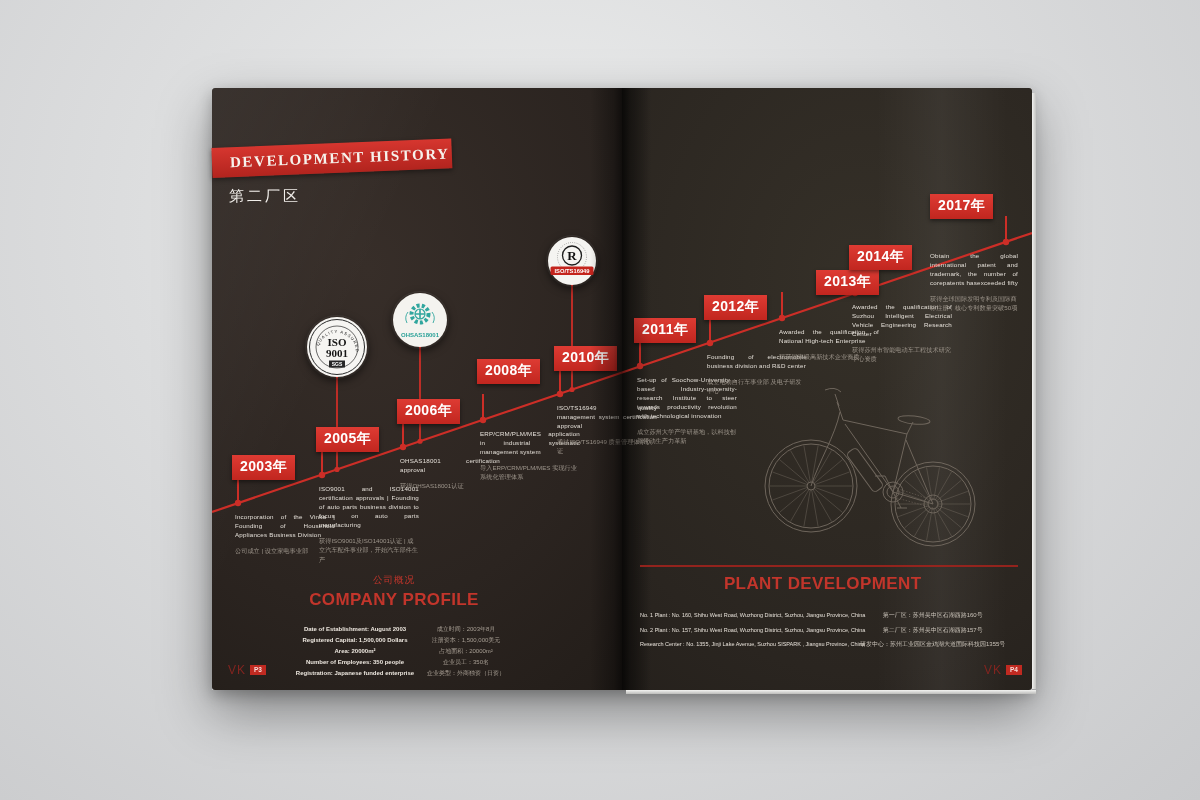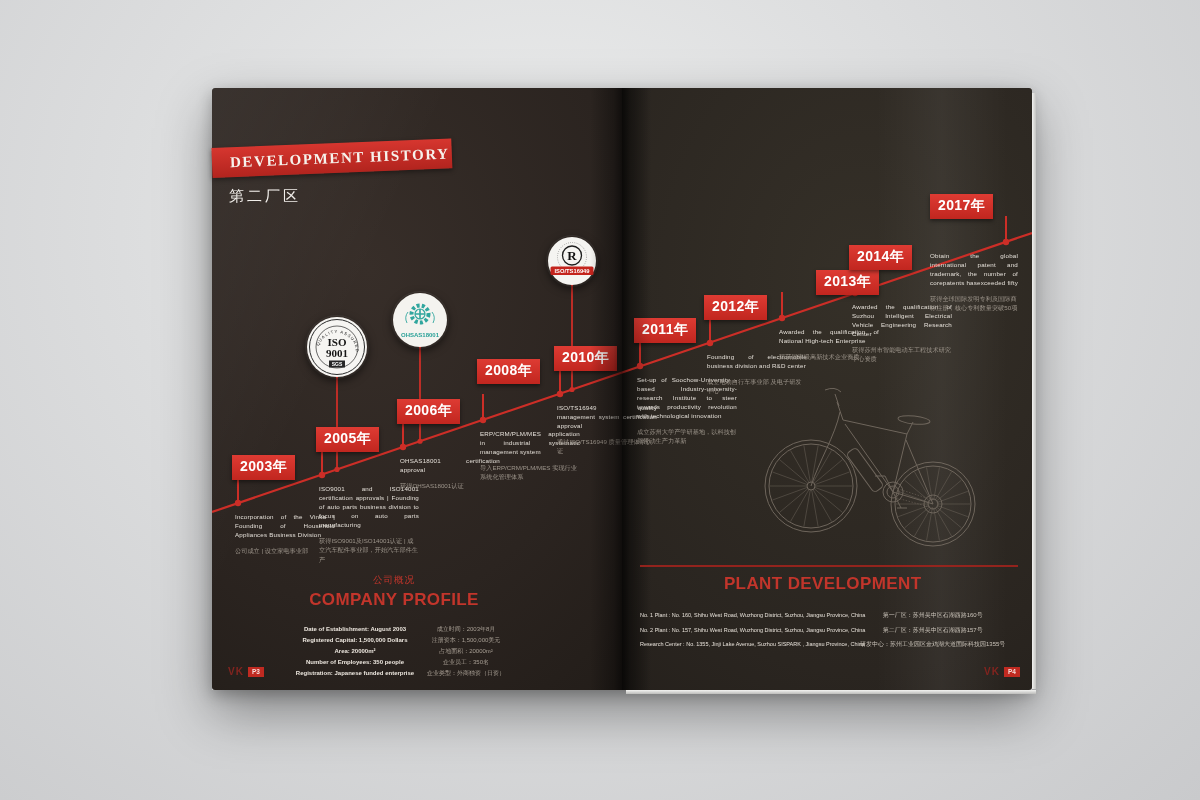--- a/index.html
+++ b/index.html
@@ -63,21 +63,21 @@
   .profile-section .col-en{width:144px;}
   .plant-section .col-en{width:220px;}
   .profile-section .col-en div{font-size:6px;line-height:11px;font-weight:700;color:#ece6de;}
   .profile-section .col-cn div{font-size:6px;line-height:11px;color:#a89f94;}
   .plant-section .col-en div{font-size:5.5px;line-height:14.5px;color:#e7e1d9;white-space:nowrap;}
   .plant-section .col-cn div{font-size:6px;line-height:14.5px;color:#cac3b9;white-space:nowrap;}
 
   .footer{position:absolute;bottom:13px;display:flex;align-items:center;gap:4px;z-index:6;}
   .footer-left{left:16px;}
   .footer-right{left:772px;}
-  .footer .brand{font-size:10px;font-weight:bold;letter-spacing:1px;color:#82241f;}
+  .footer .brand{font-size:12px;font-weight:normal;letter-spacing:1px;color:#82241f;}
   .footer .pagenum{background:#c02a21;color:#f6dcda;font-size:6.5px;font-weight:bold;
     padding:1px 4px;line-height:8px;}
 </style>
 </head>
 <body>
 
 <div class="scene">
   <div class="spread">
     <div class="edge-right"></div>
     <div class="edge-bottom"></div>

